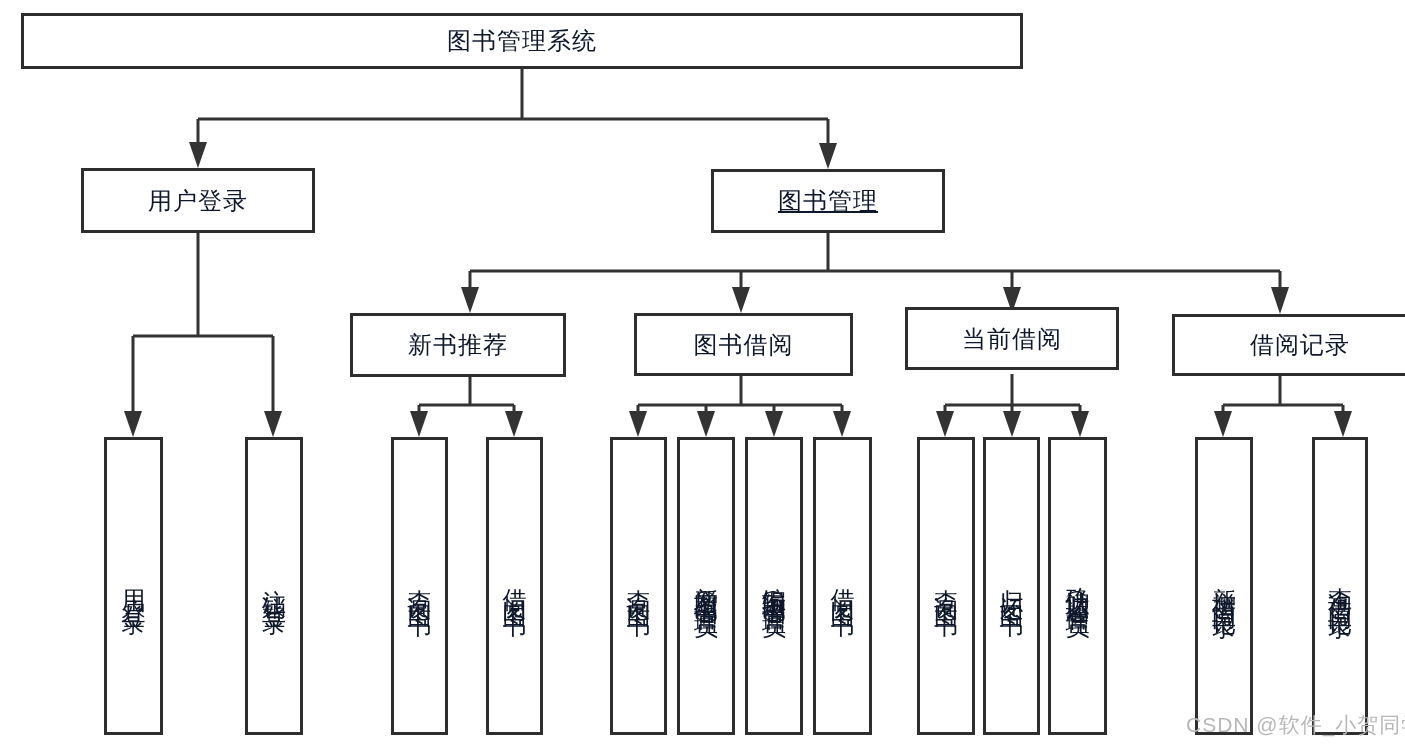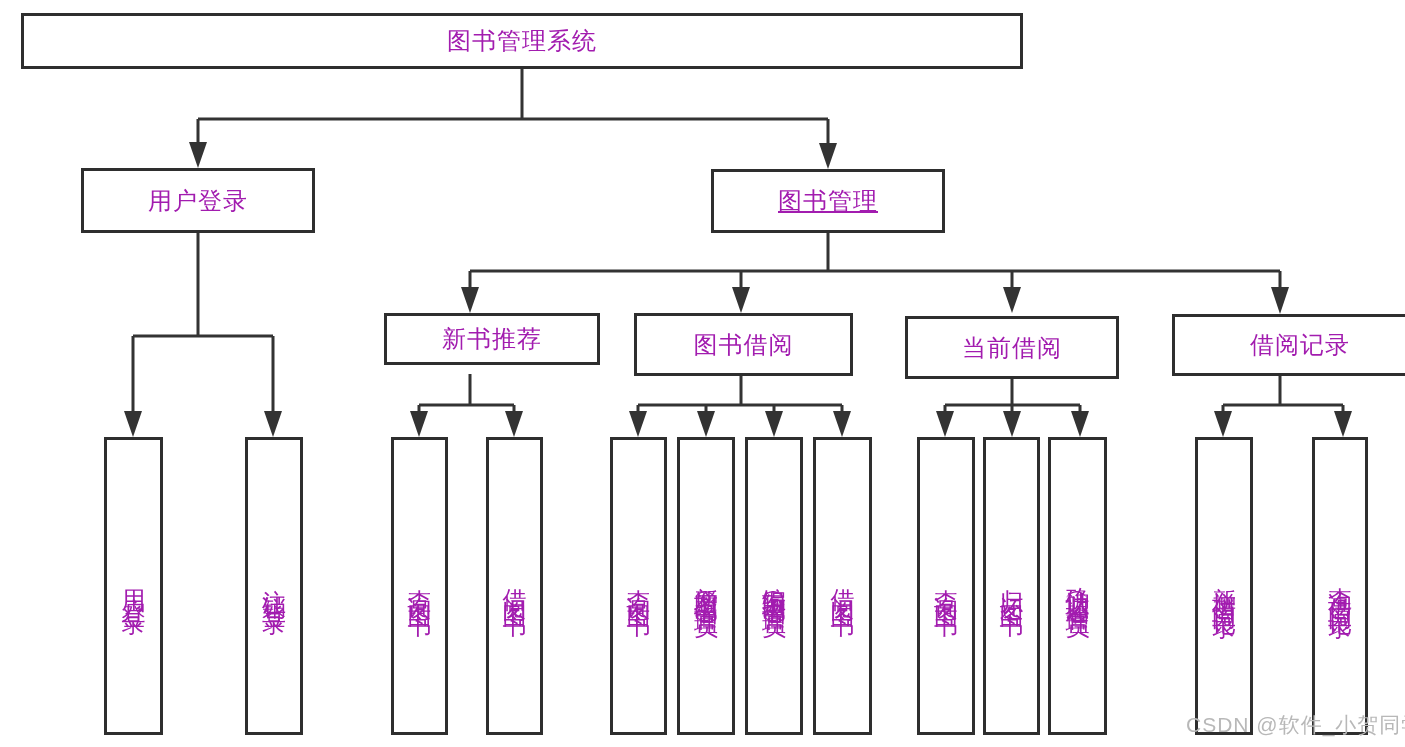--- a/index.html
+++ b/index.html
@@ -3,21 +3,21 @@
 <meta charset="utf-8">
 <style>
   html,body{margin:0;padding:0;background:#ffffff;}
   #stage{
     position:relative; width:1405px; height:747px; background:#ffffff;
     font-family:"Liberation Sans", sans-serif; overflow:hidden;
   }
   #wires{position:absolute; left:0; top:0;}
   .node{
     position:absolute; box-sizing:border-box; background:#ffffff;
-    border:3px solid #2e2e2e; color:#a21caf;
+    border:3px solid #2e2e2e; color:#0f172a;
     display:flex; align-items:center; justify-content:center;
   }
   .h-node{font-size:24px; letter-spacing:1px; line-height:1;}
   .v-node{
     writing-mode:vertical-rl; font-size:24px; line-height:1;
   }
   .v-short{letter-spacing:8px;}
   .v-mid{letter-spacing:6px;}
   .v-long{letter-spacing:4px;}
   .leaf{top:437px; height:298px;}
@@ -69,23 +69,23 @@
       <polygon points="1214,411 1232,411 1223,437"></polygon>
       <polygon points="1334,411 1352,411 1343,437"></polygon>
     </g>
   </svg>
 
   <div class="node h-node" style="left:21px; top:13px; width:1002px; height:56px;">图书管理系统</div>
 
   <div class="node h-node" style="left:81px; top:168px; width:234px; height:65px;">用户登录</div>
   <div class="node h-node" style="left:711px; top:169px; width:234px; height:64px;text-decoration:underline;">图书管理</div>
 
-  <div class="node h-node" style="left:384px; top:313px; width:216px; height:52px;">新书推荐</div>
+  <div class="node h-node" style="left:350px; top:313px; width:216px; height:64px;">新书推荐</div>
   <div class="node h-node" style="left:634px; top:313px; width:219px; height:63px;">图书借阅</div>
-  <div class="node h-node" style="left:905px; top:316px; width:214px; height:63px;">当前借阅</div>
+  <div class="node h-node" style="left:905px; top:307px; width:214px; height:63px;">当前借阅</div>
   <div class="node h-node" style="left:1172px; top:314px; width:256px; height:62px;">借阅记录</div>
 
   <div class="node v-node v-short leaf" style="left:104px; width:59px;">用户登录</div>
   <div class="node v-node v-short leaf" style="left:245px; width:58px;">注销登录</div>
 
   <div class="node v-node v-short leaf" style="left:391px; width:57px;">查询图书</div>
   <div class="node v-node v-short leaf" style="left:486px; width:57px;">借阅图书</div>
 
   <div class="node v-node v-short leaf" style="left:610px; width:57px;">查询图书</div>
   <div class="node v-node v-long leaf" style="left:677px; width:58px;">新增图书（管理员）</div>

